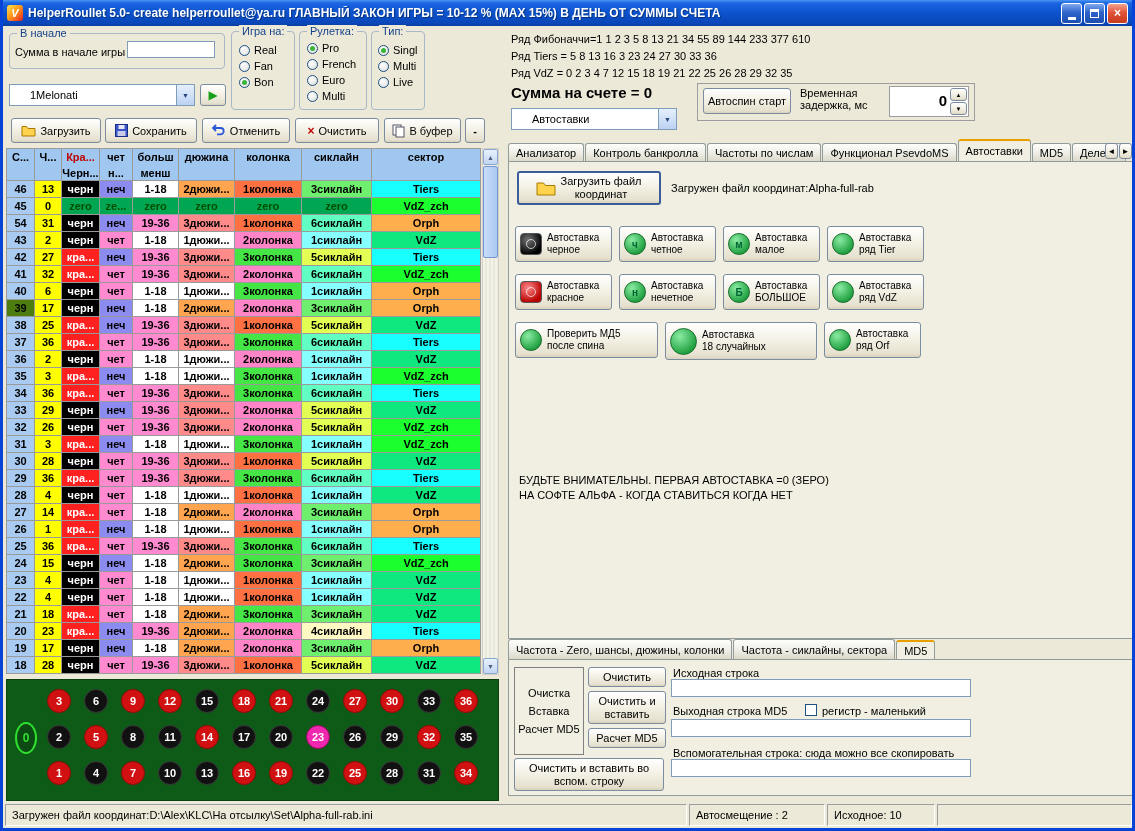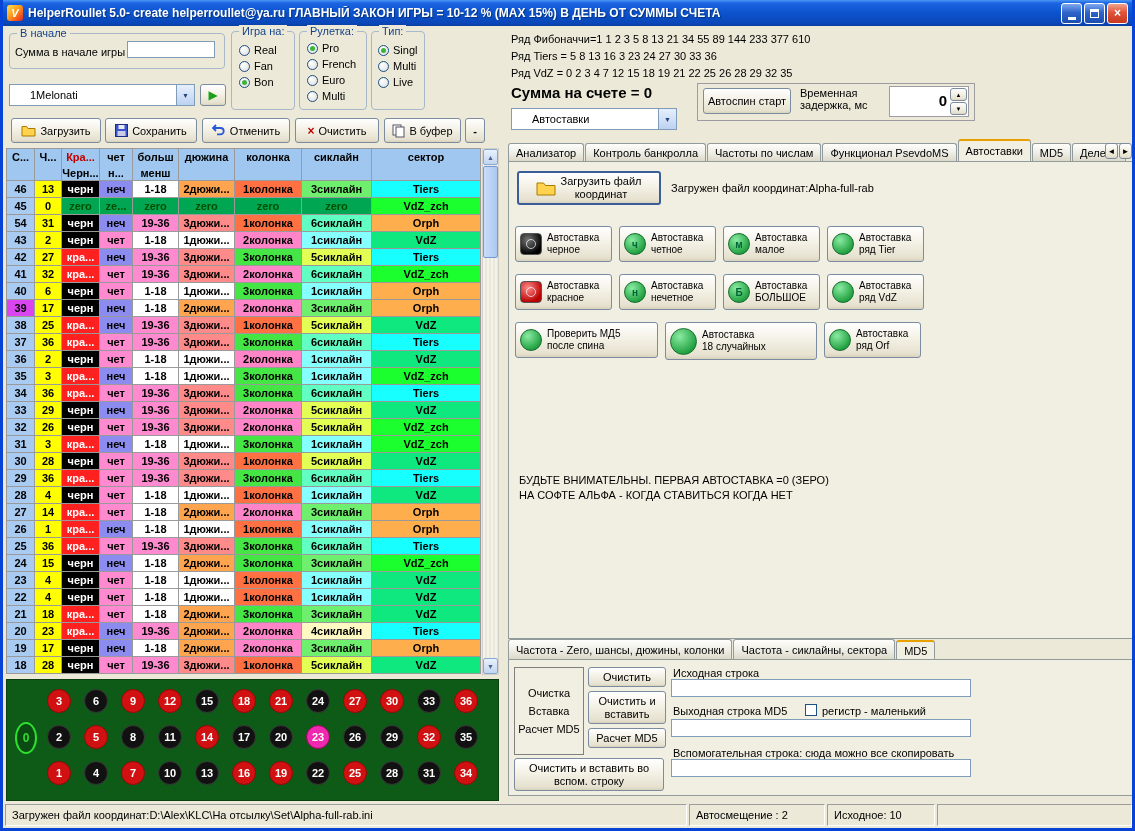--- a/index.html
+++ b/index.html
@@ -339,21 +339,21 @@
         <div class="gcell c1" style="background: rgb(255, 255, 0); color: rgb(0, 0, 0);">6</div>
         <div class="gcell c2" style="background: rgb(0, 0, 0); color: rgb(255, 255, 255);">черн</div>
         <div class="gcell c3" style="background: rgb(255, 138, 208); color: rgb(0, 0, 0);">чет</div>
         <div class="gcell c4" style="background: rgb(255, 255, 255); color: rgb(0, 0, 0);">1-18</div>
         <div class="gcell c5" style="background: rgb(255, 255, 255); color: rgb(0, 0, 0);">1дюжи...</div>
         <div class="gcell c6" style="background: rgb(68, 229, 68); color: rgb(0, 0, 0);">3колонка</div>
         <div class="gcell c7" style="background: rgb(134, 255, 255); color: rgb(0, 0, 0);">1сиклайн</div>
         <div class="gcell c8" style="background: rgb(255, 174, 78); color: rgb(0, 0, 0);">Orph</div>
       </div>
       <div class="grow">
-        <div class="gcell c0" style="background: #d946ef; color: rgb(0, 0, 0);">39</div>
+        <div class="gcell c0" style="background: #4d7c0f; color: rgb(0, 0, 0);">39</div>
         <div class="gcell c1" style="background: rgb(255, 255, 0); color: rgb(0, 0, 0);">17</div>
         <div class="gcell c2" style="background: rgb(0, 0, 0); color: rgb(255, 255, 255);">черн</div>
         <div class="gcell c3" style="background: rgb(140, 140, 240); color: rgb(0, 0, 0);">неч</div>
         <div class="gcell c4" style="background: rgb(255, 255, 255); color: rgb(0, 0, 0);">1-18</div>
         <div class="gcell c5" style="background: rgb(255, 165, 79); color: rgb(0, 0, 0);">2дюжи...</div>
         <div class="gcell c6" style="background: rgb(255, 133, 200); color: rgb(0, 0, 0);">2колонка</div>
         <div class="gcell c7" style="background: rgb(110, 240, 110); color: rgb(0, 0, 0);">3сиклайн</div>
         <div class="gcell c8" style="background: rgb(255, 174, 78); color: rgb(0, 0, 0);">Orph</div>
       </div>
       <div class="grow">

